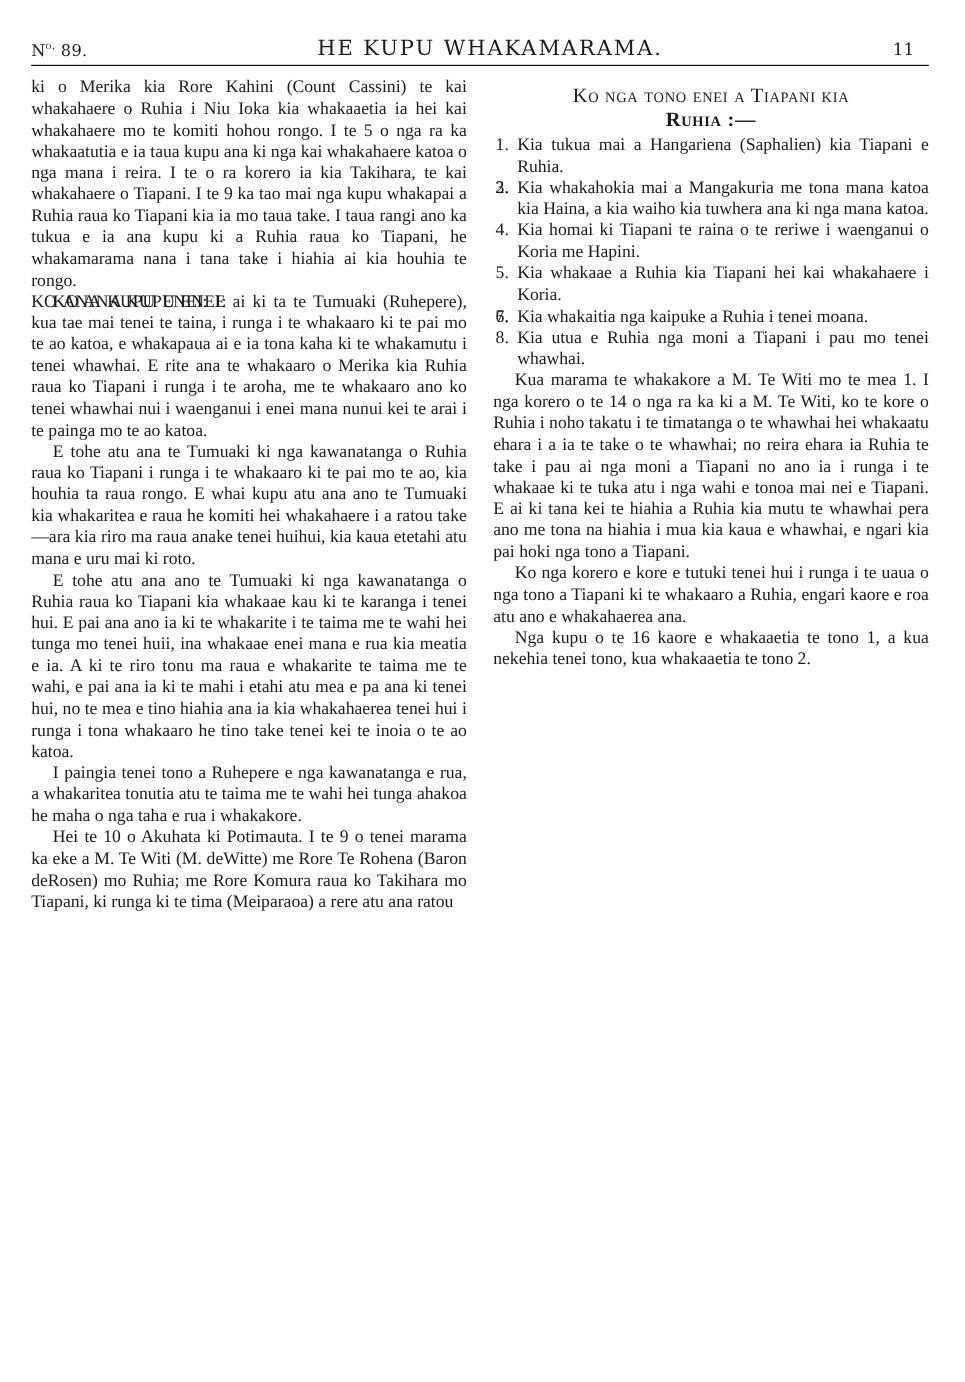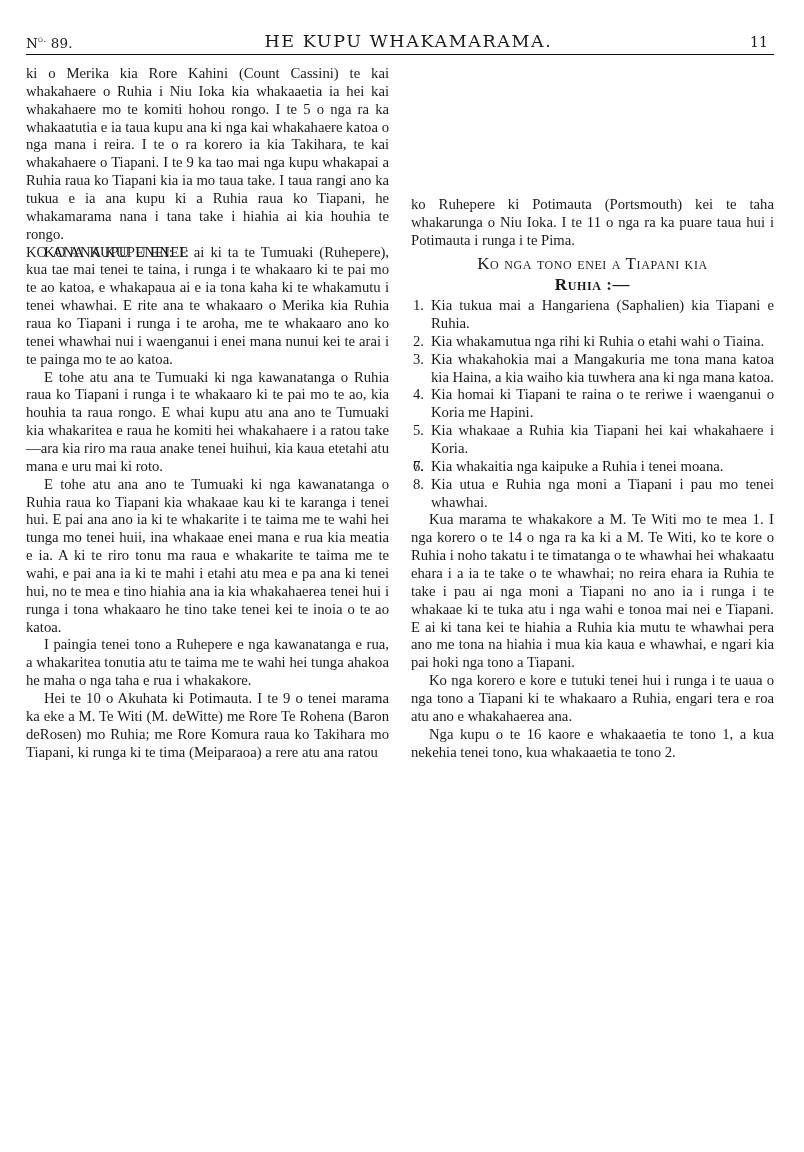--- a/index.html
+++ b/index.html
@@ -48,30 +48,29 @@
     font-size: 17.5px;
     letter-spacing: 1.6px;
     font-variant: small-caps;
     font-weight: 400;
     margin-top: 21px;
   }
   .masthead .folio {
     font-size: 14px;
     white-space: nowrap;
     min-width: 30px;
-    text-align: center;
+    text-align: left;
     margin-top: 16px;
   }
 
   
   .columns {
     display: flex;
     gap: 22px;
     margin-top: 10px;
-    align-items: flex-end;
   }
   .col {
     width: 367px;
     font-size: 14.7px;
     line-height: 1.215;
     text-align: justify;
     text-justify: inter-word;
     hyphens: none;
   }
   .col p {
@@ -139,37 +138,36 @@
       <p class="noindent">ki o Merika kia Rore Kahini (Count Cassini) te kai whakahaere o Ruhia i Niu Ioka kia whakaaetia ia hei kai whakahaere mo te komiti hohou rongo. I te 5 o nga ra ka whakaatutia e ia taua kupu ana ki nga kai whakahaere katoa o nga mana i reira. I te o ra korero ia kia Takihara, te kai whakahaere o Tiapani. I te 9 ka tao mai nga kupu whakapai a Ruhia raua ko Tiapani kia ia mo taua take. I taua rangi ano ka tukua e ia ana kupu ki a Ruhia raua ko Tiapani, he whakamarama nana i tana take i hiahia ai kia houhia te rongo.</p>
       <p><span class="smallcaps">KO ANA KUPU ENEI:</span></p>
       <p style="text-indent:0;margin-top:-17.9px;">KO ANA KUPU ENEI: E ai ki ta te Tumuaki (Ruhepere), kua tae mai tenei te taina, i runga i te whakaaro ki te pai mo te ao katoa, e whakapaua ai e ia tona kaha ki te whakamutu i tenei whawhai. E rite ana te whakaaro o Merika kia Ruhia raua ko Tiapani i runga i te aroha, me te whakaaro ano ko tenei whawhai nui i waenganui i enei mana nunui kei te arai i te painga mo te ao katoa.</p>
       <p>E tohe atu ana te Tumuaki ki nga kawanatanga o Ruhia raua ko Tiapani i runga i te whakaaro ki te pai mo te ao, kia houhia ta raua rongo. E whai kupu atu ana ano te Tumuaki kia whakaritea e raua he komiti hei whakahaere i a ratou take—ara kia riro ma raua anake tenei huihui, kia kaua etetahi atu mana e uru mai ki roto.</p>
       <p>E tohe atu ana ano te Tumuaki ki nga kawanatanga o Ruhia raua ko Tiapani kia whakaae kau ki te karanga i tenei hui. E pai ana ano ia ki te whakarite i te taima me te wahi hei tunga mo tenei huii, ina whakaae enei mana e rua kia meatia e ia. A ki te riro tonu ma raua e whakarite te taima me te wahi, e pai ana ia ki te mahi i etahi atu mea e pa ana ki tenei hui, no te mea e tino hiahia ana ia kia whakahaerea tenei hui i runga i tona whakaaro he tino take tenei kei te inoia o te ao katoa.</p>
       <p>I paingia tenei tono a Ruhepere e nga kawanatanga e rua, a whakaritea tonutia atu te taima me te wahi hei tunga ahakoa he maha o nga taha e rua i whakakore.</p>
       <p>Hei te 10 o Akuhata ki Potimauta. I te 9 o tenei marama ka eke a M. Te Witi (M. deWitte) me Rore Te Rohena (Baron deRosen) mo Ruhia; me Rore Komura raua ko Takihara mo Tiapani, ki runga ki te tima (Meiparaoa) a rere atu ana ratou</p>
     </div>
 
     <div class="col">
-      <p class="noindent">ko Ruhepere ki Potimauta (Portsmouth) kei te taha whakarunga o Niu Ioka. I te 11 o nga ra ka puare taua hui i Potimauta i runga i te Pima.</p>
 
       <div class="sec-head">
         <span>Ko nga tono enei a Tiapani kia</span>
         <span class="l2">Ruhia :—</span>
       </div>
 
       <ol class="tono">
         <li><span class="num">1.</span><span>Kia tukua mai a Hangariena (Saphalien) kia Tiapani e Ruhia.</span></li>
-        <li><span class="num">2.</span><span>Kia whakamutua nga rihi ki Ruhia o etahi wahi o Tiaina.</span></li>
+        <li><span class="num">2.</span></li>
         <li><span class="num">3.</span><span>Kia whakahokia mai a Mangakuria me tona mana katoa kia Haina, a kia waiho kia tuwhera ana ki nga mana katoa.</span></li>
         <li><span class="num">4.</span><span>Kia homai ki Tiapani te raina o te reriwe i waenganui o Koria me Hapini.</span></li>
         <li><span class="num">5.</span><span>Kia whakaae a Ruhia kia Tiapani hei kai whakahaere i Koria.</span></li>
         <li><span class="num">6.</span></li>
         <li><span class="num">7.</span><span>Kia whakaitia nga kaipuke a Ruhia i tenei moana.</span></li>
         <li><span class="num">8.</span><span>Kia utua e Ruhia nga moni a Tiapani i pau mo tenei whawhai.</span></li>
       </ol>
 
       <p>Kua marama te whakakore a M. Te Witi mo te mea 1. I nga korero o te 14 o nga ra ka ki a M. Te Witi, ko te kore o Ruhia i noho takatu i te timatanga o te whawhai hei whakaatu ehara i a ia te take o te whawhai; no reira ehara ia Ruhia te take i pau ai nga moni a Tiapani no ano ia i runga i te whakaae ki te tuka atu i nga wahi e tonoa mai nei e Tiapani. E ai ki tana kei te hiahia a Ruhia kia mutu te whawhai pera ano me tona na hiahia i mua kia kaua e whawhai, e ngari kia pai hoki nga tono a Tiapani.</p>
-      <p>Ko nga korero e kore e tutuki tenei hui i runga i te uaua o nga tono a Tiapani ki te whakaaro a Ruhia, engari tera e roa atu ano e whakahaerea ana.</p>
+      <p>Ko nga korero e kore e tutuki tenei hui i runga i te uaua o nga tono a Tiapani ki te whakaaro a Ruhia, engari kaore e roa atu ano e whakahaerea ana.</p>
       <p>Nga kupu o te 16 kaore e whakaaetia te tono 1, a kua nekehia tenei tono, kua whakaaetia te tono 2.</p>
     </div>
 
   </div>
 </div>
 
 </body></html>

